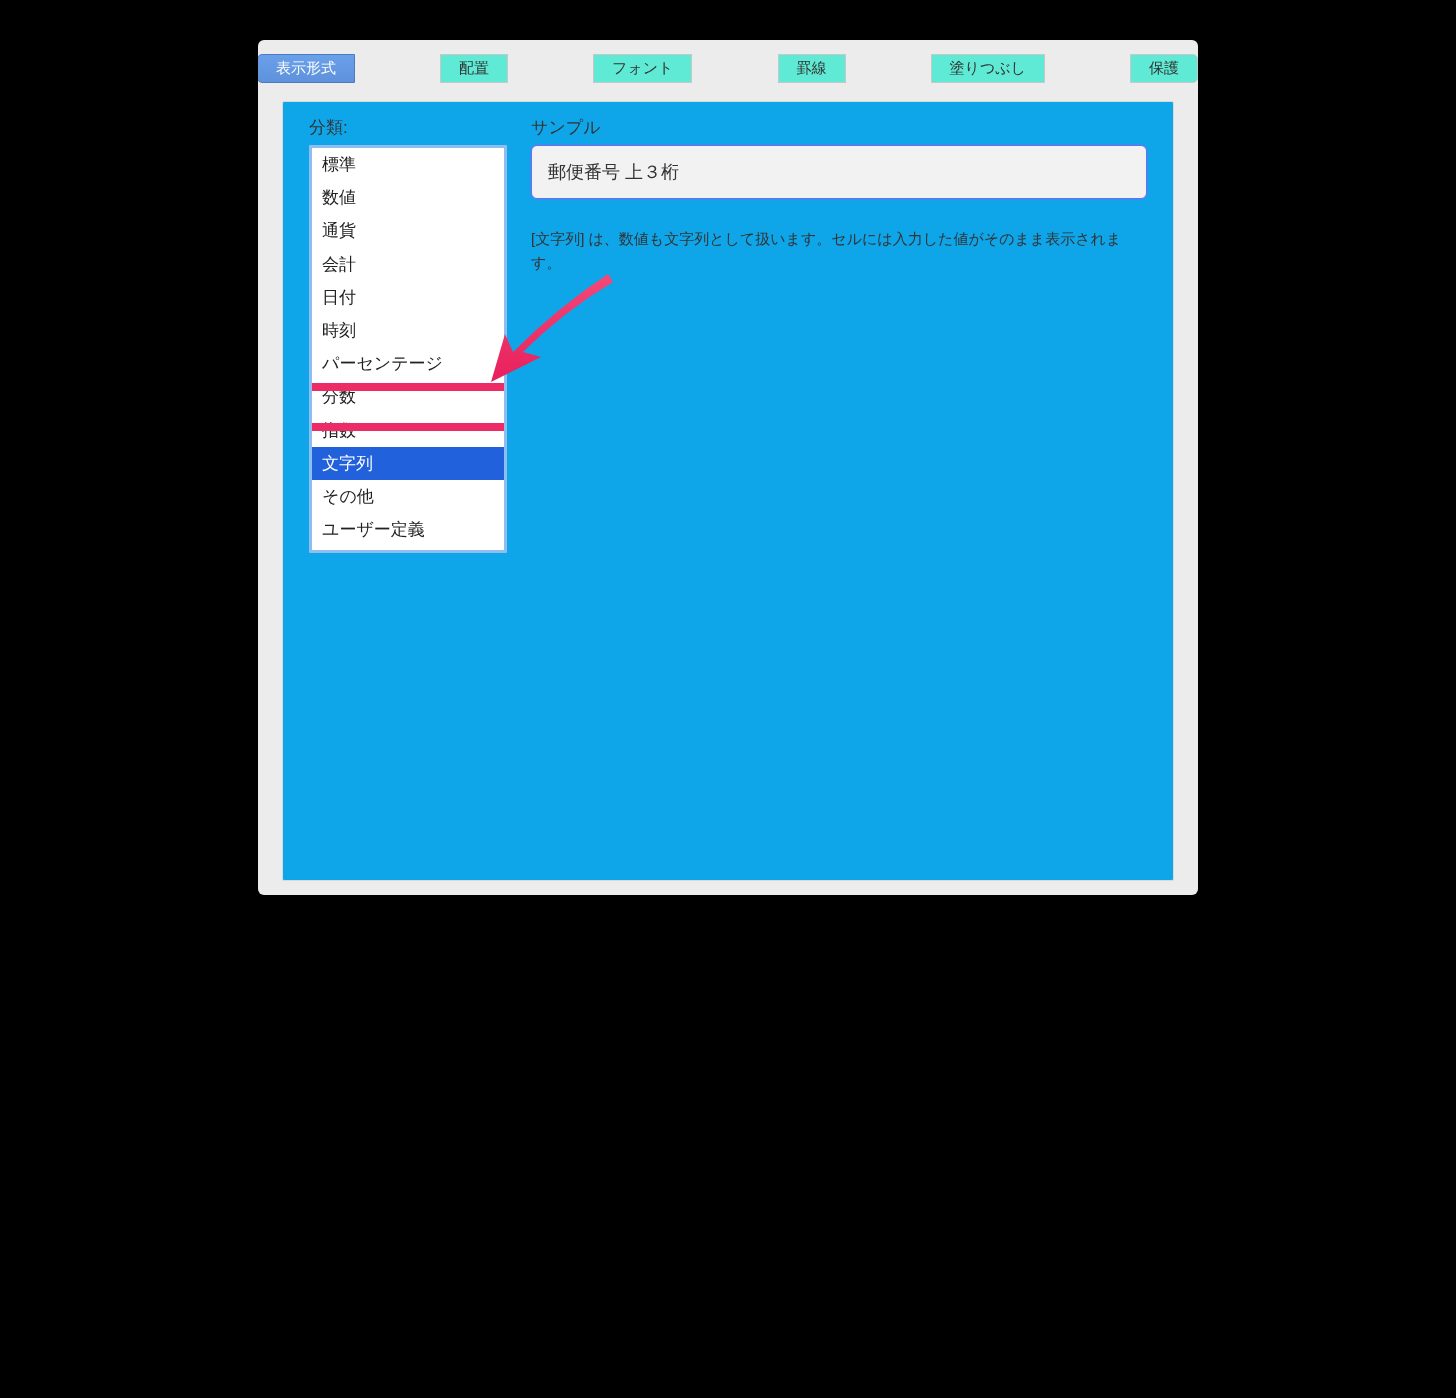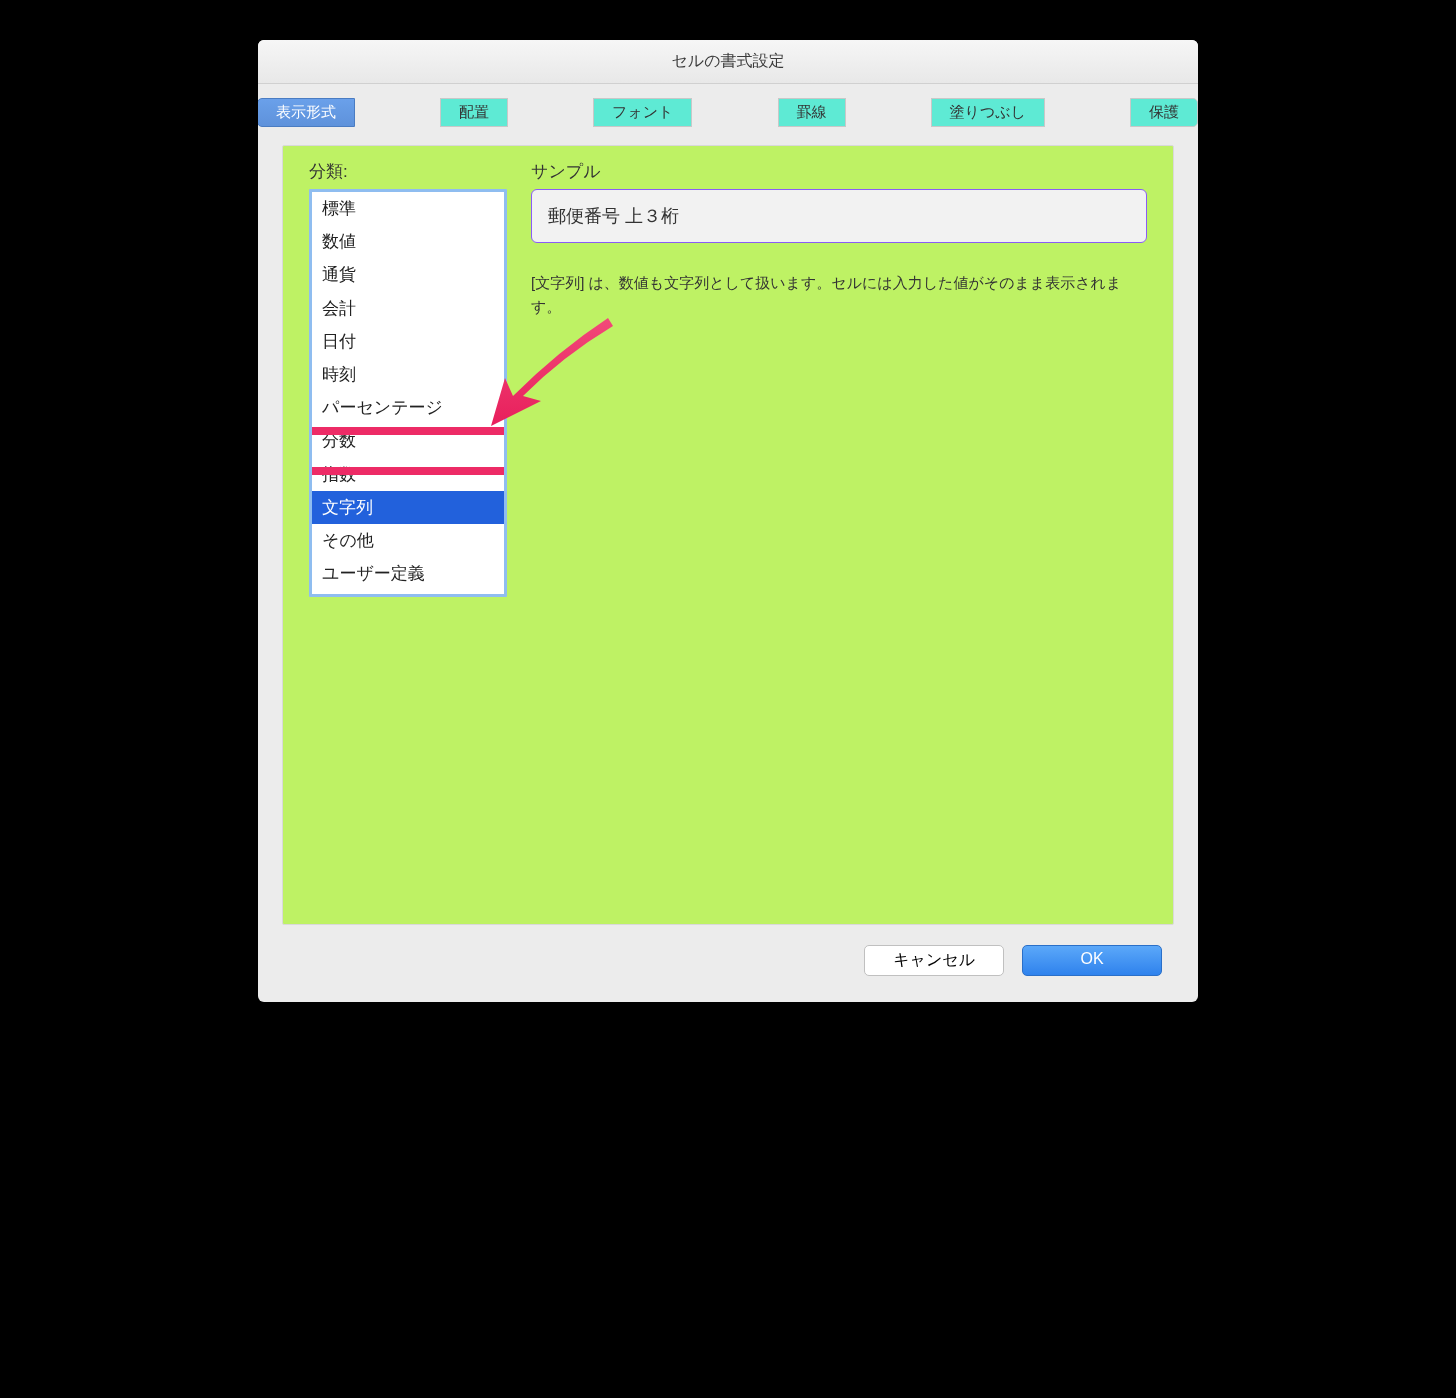--- a/index.html
+++ b/index.html
@@ -55,21 +55,21 @@
     }
     .tab.active {
       background: #6498e0;
       background: linear-gradient(to bottom, #6aa0ea, #5e92db);
       color: #fff;
       border-color: #4a7cc2;
       z-index: 1;
       position: relative;
     }
     .content {
-      background: #bef264;
+      background: #0ea5e9;
       padding: 0 26px 22px 26px;
       border: 1px solid #d9d9d9;
       margin: 0 24px 14px 24px;
       border-radius: 2px;
       position: relative;
       min-height: 780px;
     }
     .main-row {
       display: flex;
       gap: 24px;
@@ -161,21 +161,20 @@
       background: linear-gradient(to bottom, #5ba8f9, #2f82ed);
       color: #fff;
       border: 1px solid #2a6fc8;
       min-width: 140px;
     }
   </style>
 </head>
 <body>
 
 <div class="window">
-  <div class="titlebar">セルの書式設定</div>
 
   <div class="tab-bar">
     <div class="tab active">表示形式</div>
     <div class="tab">配置</div>
     <div class="tab">フォント</div>
     <div class="tab">罫線</div>
     <div class="tab">塗りつぶし</div>
     <div class="tab">保護</div>
   </div>
 
@@ -210,17 +209,13 @@
       <defs>
         <linearGradient id="arrowgrad" x1="0%" y1="0%" x2="0%" y2="100%">
           <stop offset="0%" stop-color="#f24979"></stop>
           <stop offset="100%" stop-color="#e81f5c"></stop>
         </linearGradient>
       </defs>
       <path d="M 130 10 Q 80 40 40 80 L 58 85 L 8 110 L 22 62 L 30 80 Q 75 35 125 2 Z" fill="url(#arrowgrad)"></path>
     </svg>
   </div>
 
-  <div class="button-row">
-    <div class="btn">キャンセル</div>
-    <div class="btn primary">OK</div>
-  </div>
 </div>
 
 </body></html>

